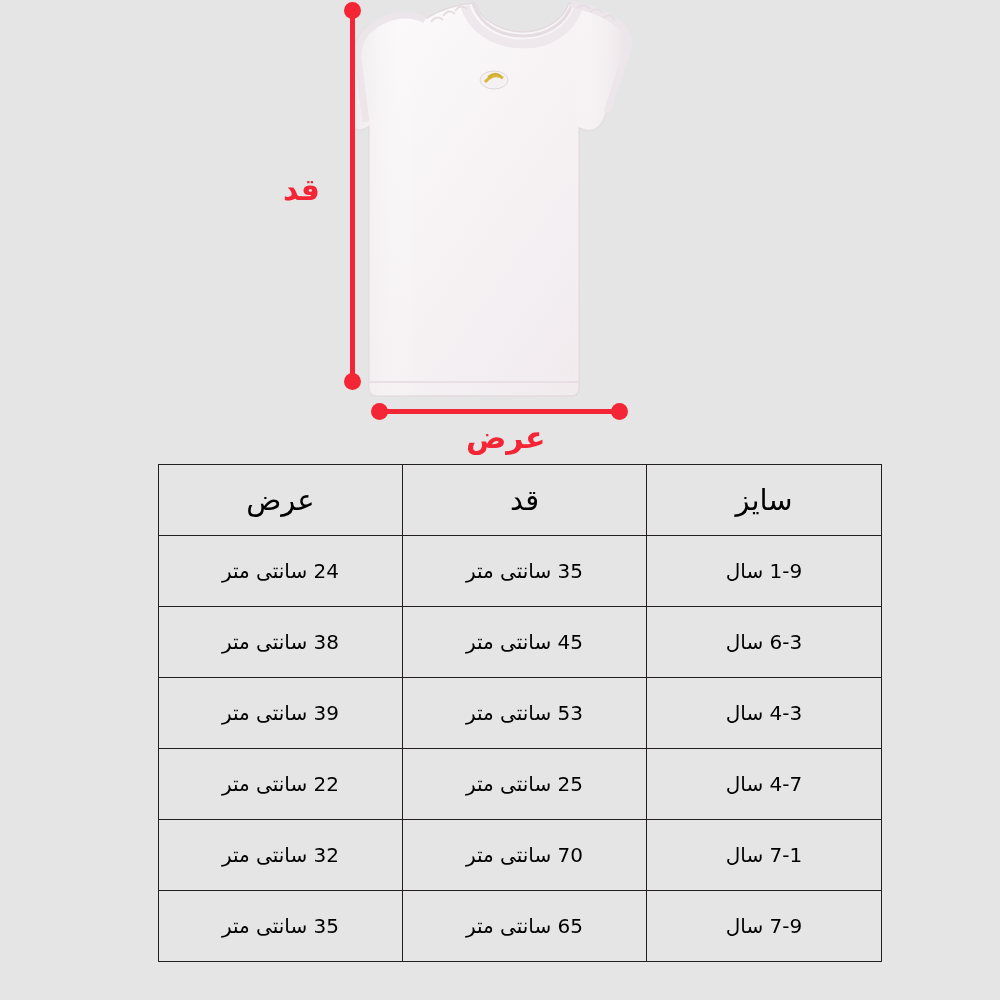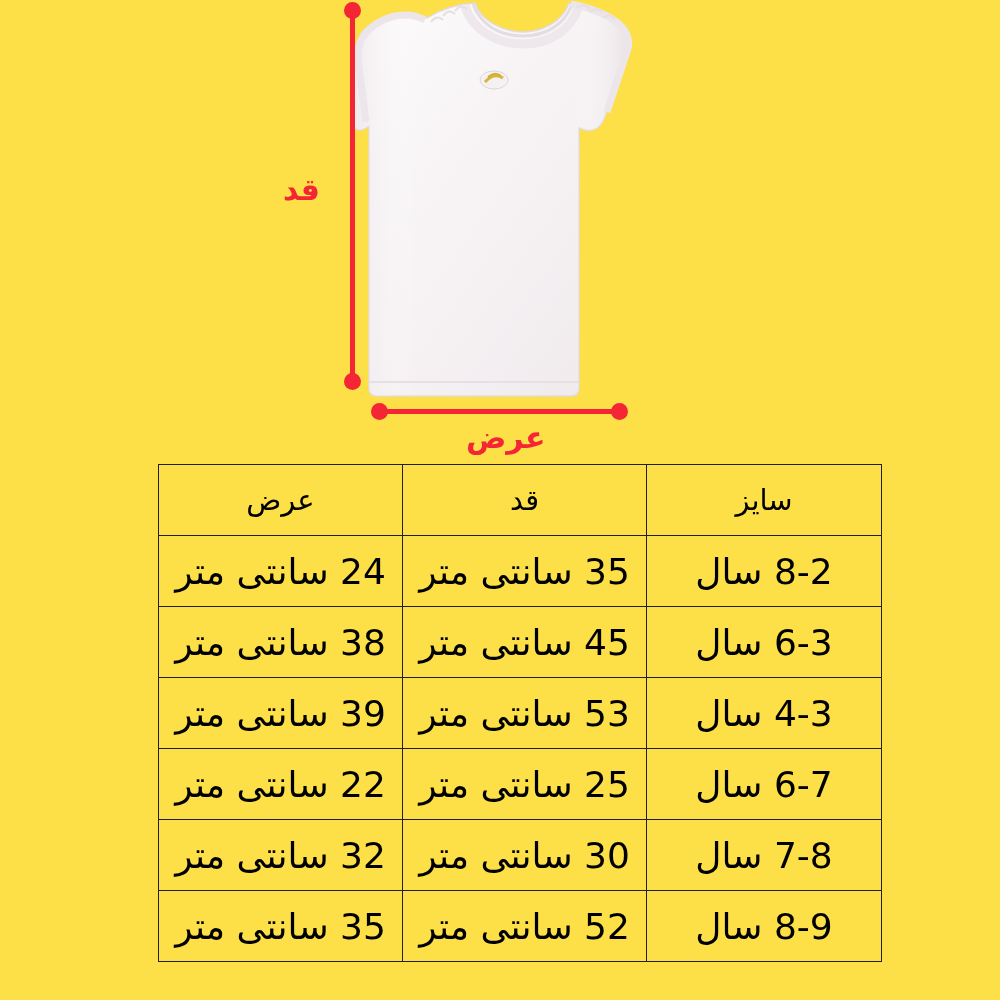--- a/index.html
+++ b/index.html
@@ -12,21 +12,21 @@
     height: 1000px;
     font-family: "DejaVu Sans", sans-serif;
     position: relative;
     overflow: hidden;
   }
 
   #page {
     position: relative;
     width: 1000px;
     height: 1000px;
-    background: #fde047;
+    background: #e5e5e5;
   }
 
   
   #illustration {
     position: absolute;
     left: 0;
     top: 0;
     width: 1000px;
     height: 460px;
   }
@@ -94,21 +94,21 @@
     top: 464px;
     width: 684px;
     border-collapse: collapse;
     table-layout: fixed;
     direction: rtl;
   }
   #size-table td, #size-table th {
     border: 1px solid #231f20;
     text-align: center;
     vertical-align: middle;
-    font-size: 36px;
+    font-size: 20px;
     font-weight: normal;
     color: #000000;
     height: 70px;
     padding: 0 6px;
     font-family: "DejaVu Sans", sans-serif;
   }
   #size-table th {
     font-size: 29px;
   }
   .col-size { width: 222px; }
@@ -215,45 +215,45 @@
   <table id="size-table">
     <thead>
       <tr>
         <th class="col-size">سایز</th>
         <th class="col-height">قد</th>
         <th class="col-width">عرض</th>
       </tr>
     </thead>
     <tbody>
       <tr>
-        <td>8-2 سال</td>
+        <td>1-9 سال</td>
         <td>35 سانتی متر</td>
         <td>24 سانتی متر</td>
       </tr>
       <tr>
         <td>6-3 سال</td>
         <td>45 سانتی متر</td>
         <td>38 سانتی متر</td>
       </tr>
       <tr>
         <td>4-3 سال</td>
         <td>53 سانتی متر</td>
         <td>39 سانتی متر</td>
       </tr>
       <tr>
-        <td>6-7 سال</td>
+        <td>4-7 سال</td>
         <td>25 سانتی متر</td>
         <td>22 سانتی متر</td>
       </tr>
       <tr>
-        <td>7-8 سال</td>
-        <td>30 سانتی متر</td>
+        <td>7-1 سال</td>
+        <td>70 سانتی متر</td>
         <td>32 سانتی متر</td>
       </tr>
       <tr>
-        <td>8-9 سال</td>
-        <td>52 سانتی متر</td>
+        <td>7-9 سال</td>
+        <td>65 سانتی متر</td>
         <td>35 سانتی متر</td>
       </tr>
     </tbody>
   </table>
 
 </div>
 
 </body></html>

